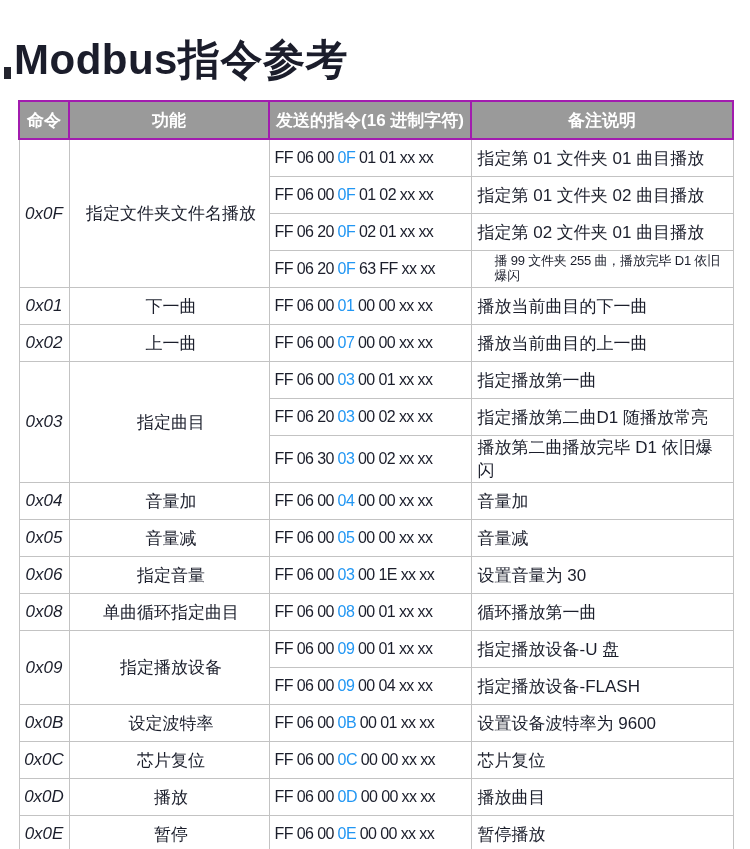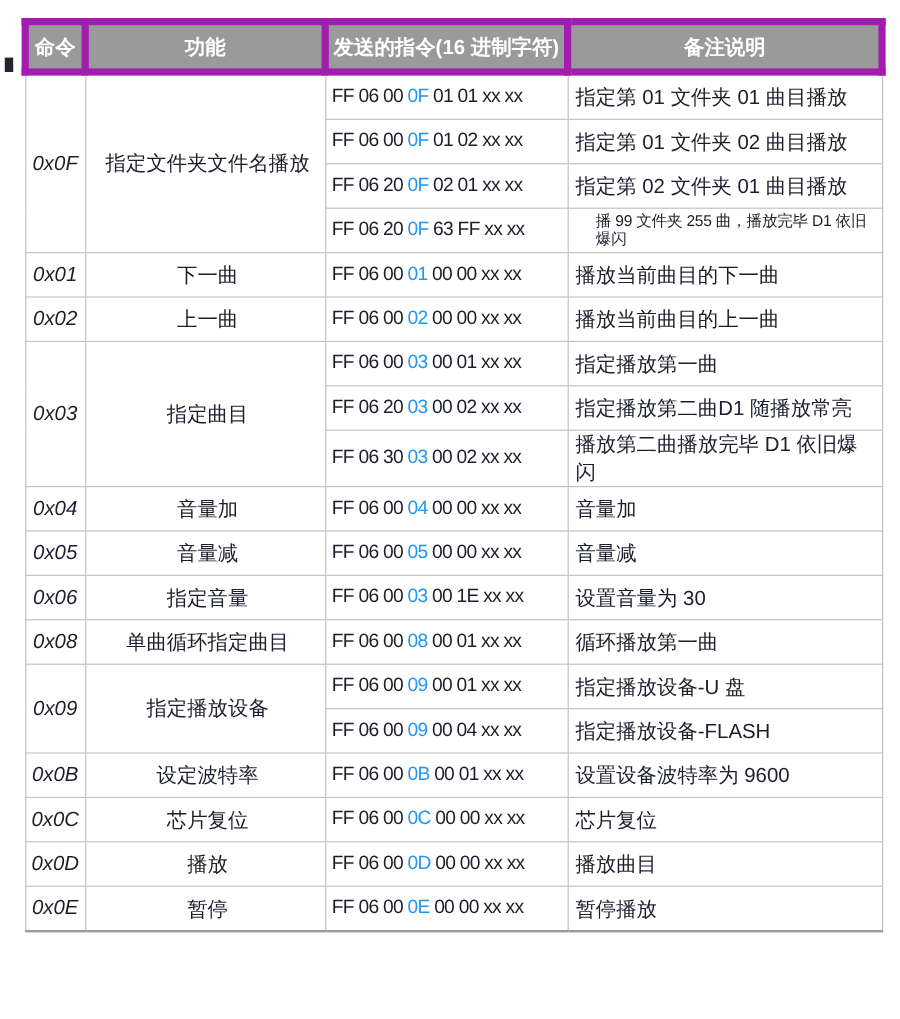--- a/index.html
+++ b/index.html
@@ -31,21 +31,21 @@
   col.c-func { width: 200px; }
   col.c-hex  { width: 202px; }
   col.c-note { width: 262px; }
   thead th {
     background: #9a9a9a;
     color: #ffffff;
     font-size: 17px;
     font-weight: 700;
     height: 36px;
     padding: 0;
-    border: 6px solid #a21caf;
+    border: 2px solid #a21caf;
     text-align: center;
   }
   tbody td {
     border: 1px solid #c3c3c3;
     color: #1b1e2b;
     font-size: 17px;
     height: 36px;
     padding: 0 4px;
     background: #ffffff;
     overflow: hidden;
@@ -63,20 +63,21 @@
   td.note.small { font-size: 13px; line-height: 1.15; letter-spacing: -0.2px; padding-left: 23px; }
   .hi { color: #2196f3; }
   tr.lastrow td { border-bottom: 2px solid #9b9b9b; }
 </style>
 </head>
 <body>
 
 <div class="page">
   <div class="stray"></div>
 
+  <h1 class="title">Modbus指令参考</h1>
 
   <table class="modbus">
     <colgroup>
       <col class="c-code">
         <col class="c-func">
         <col class="c-hex">
         <col class="c-note">
     </colgroup>
     <thead>
       <tr>
@@ -110,21 +111,21 @@
       <tr>
         <td class="code">0x01</td>
         <td class="func">下一曲</td>
         <td class="hex"><span>FF 06 00 </span><span class="hi">01</span><span> 00 00 xx xx</span></td>
         <td class="note">播放当前曲目的下一曲</td>
       </tr>
 
       <tr>
         <td class="code">0x02</td>
         <td class="func">上一曲</td>
-        <td class="hex"><span>FF 06 00 </span><span class="hi">02</span><span> 00 00 xx xx</span></td>
+        <td class="hex"><span>FF 06 00 </span><span class="hi">07</span><span> 00 00 xx xx</span></td>
         <td class="note">播放当前曲目的上一曲</td>
       </tr>
 
       <tr>
         <td class="code" rowspan="3">0x03</td>
         <td class="func" rowspan="3">指定曲目</td>
         <td class="hex"><span>FF 06 00 </span><span class="hi">03</span><span> 00 01 xx xx</span></td>
         <td class="note">指定播放第一曲</td>
       </tr>
       <tr>

